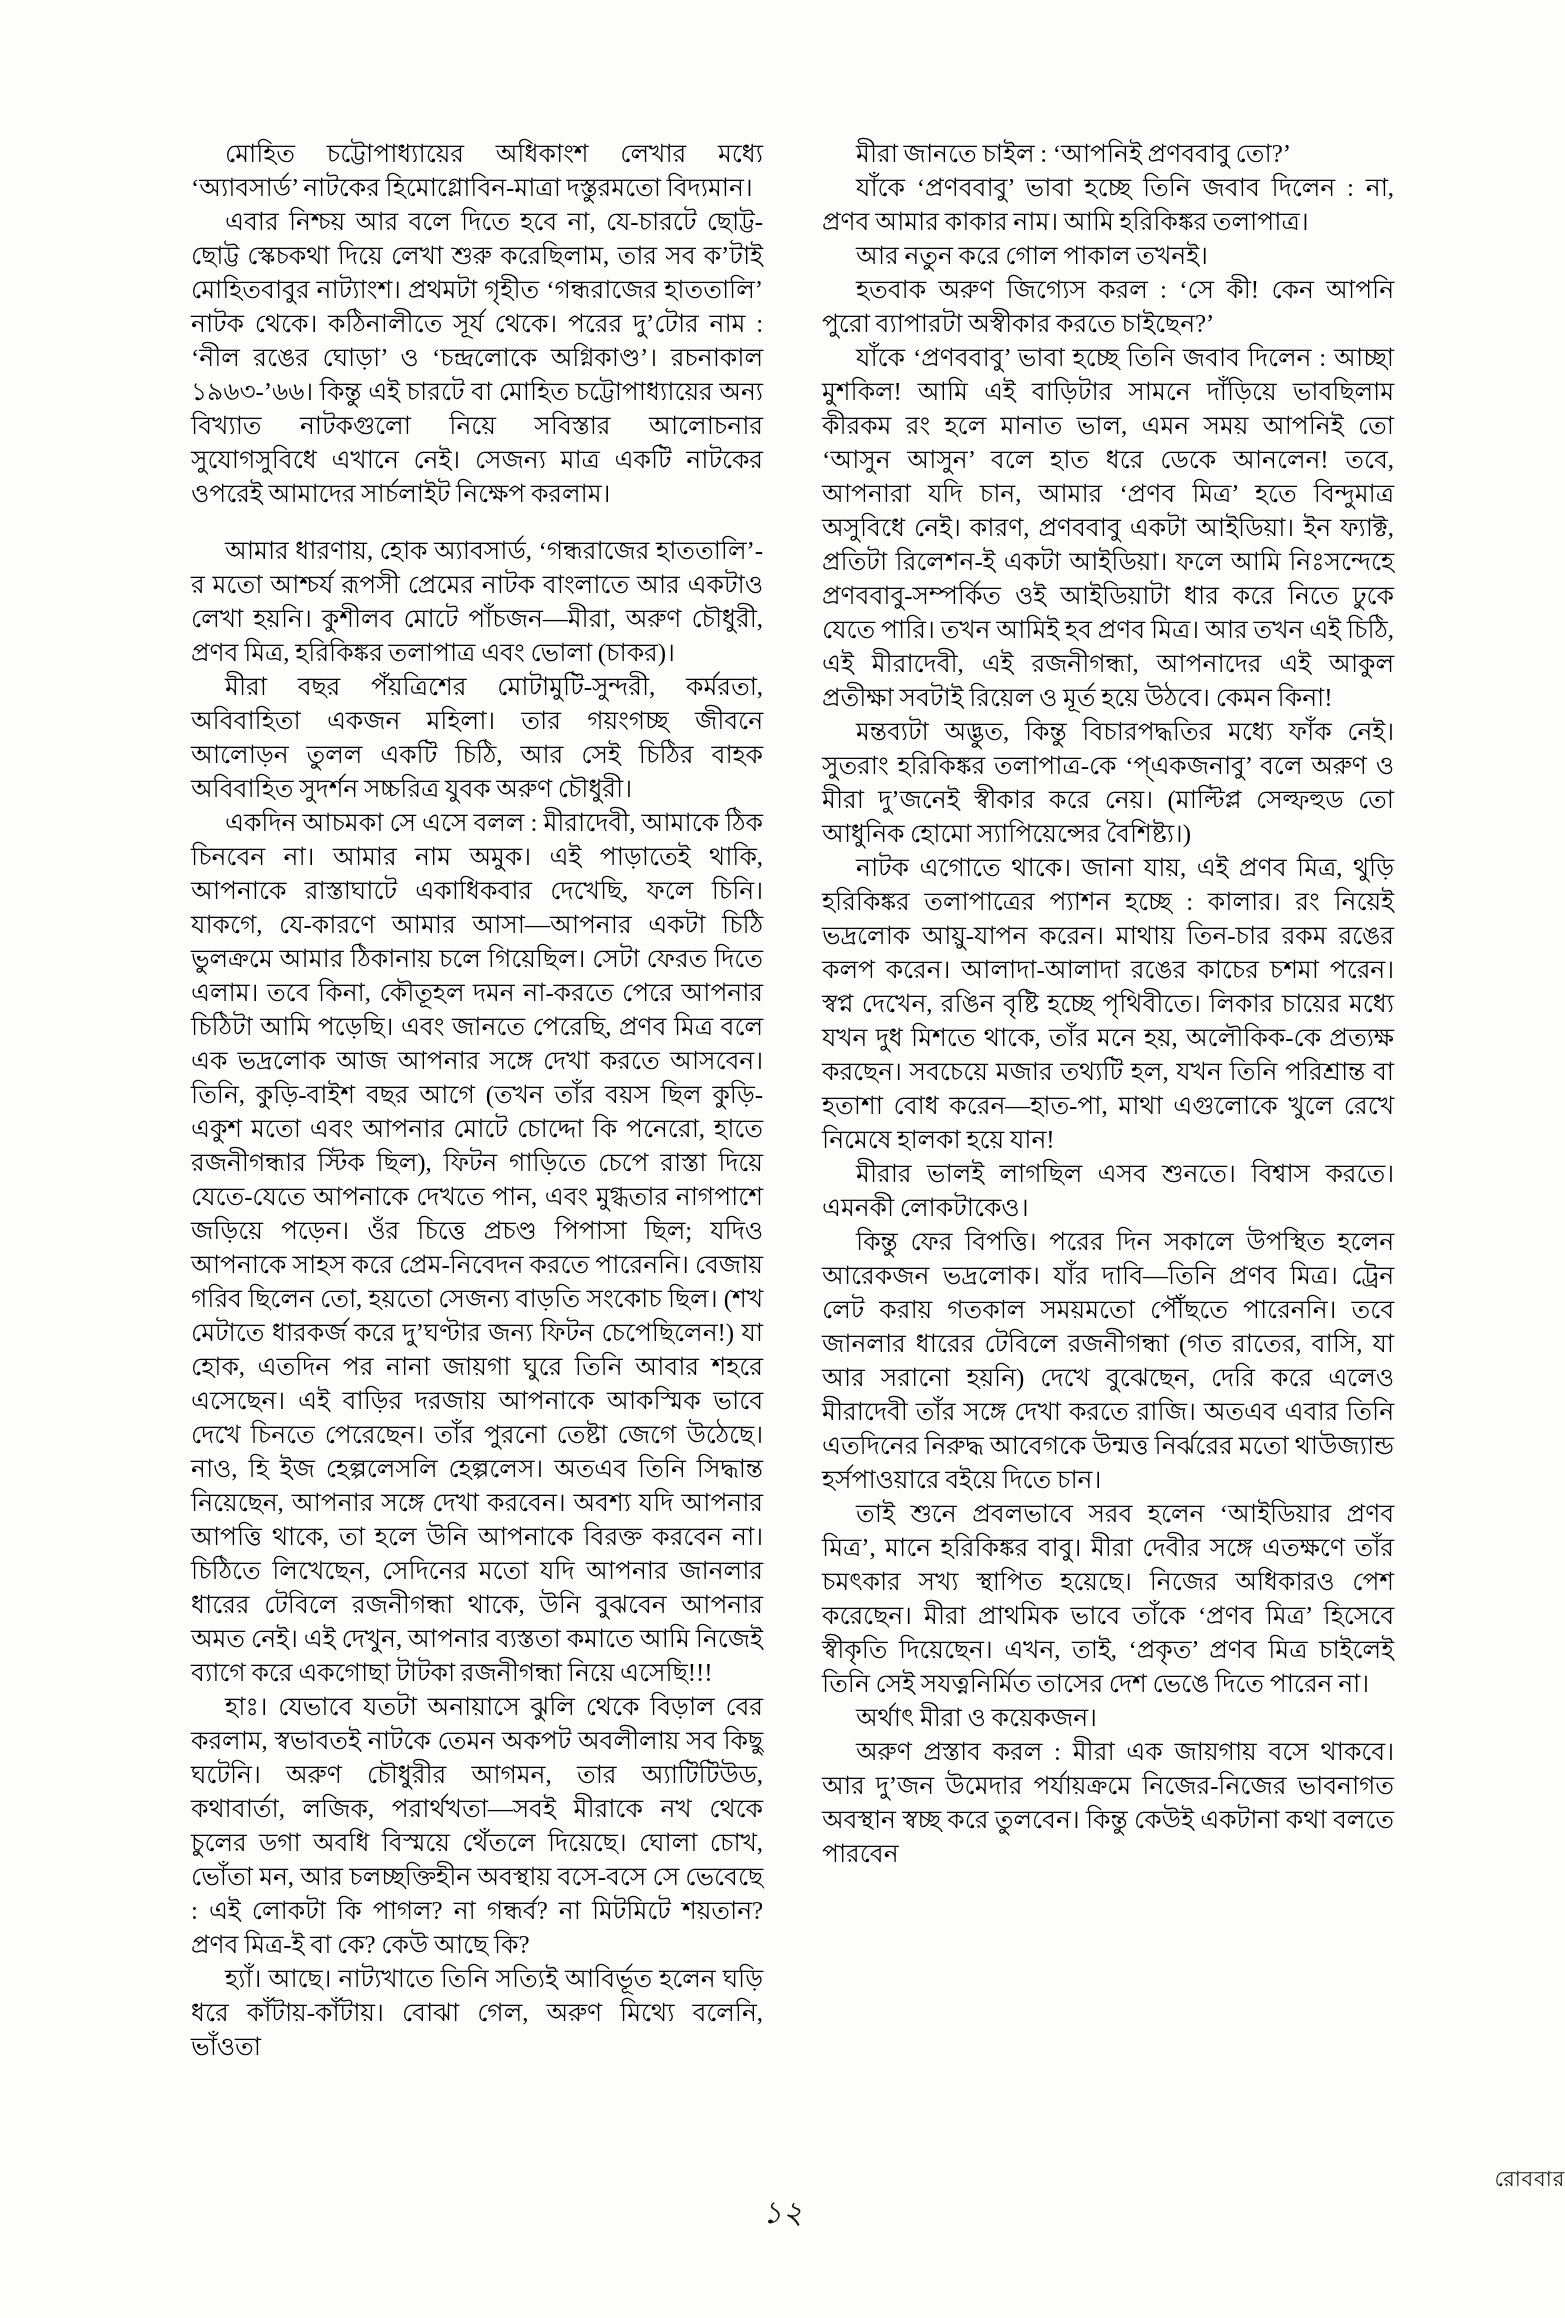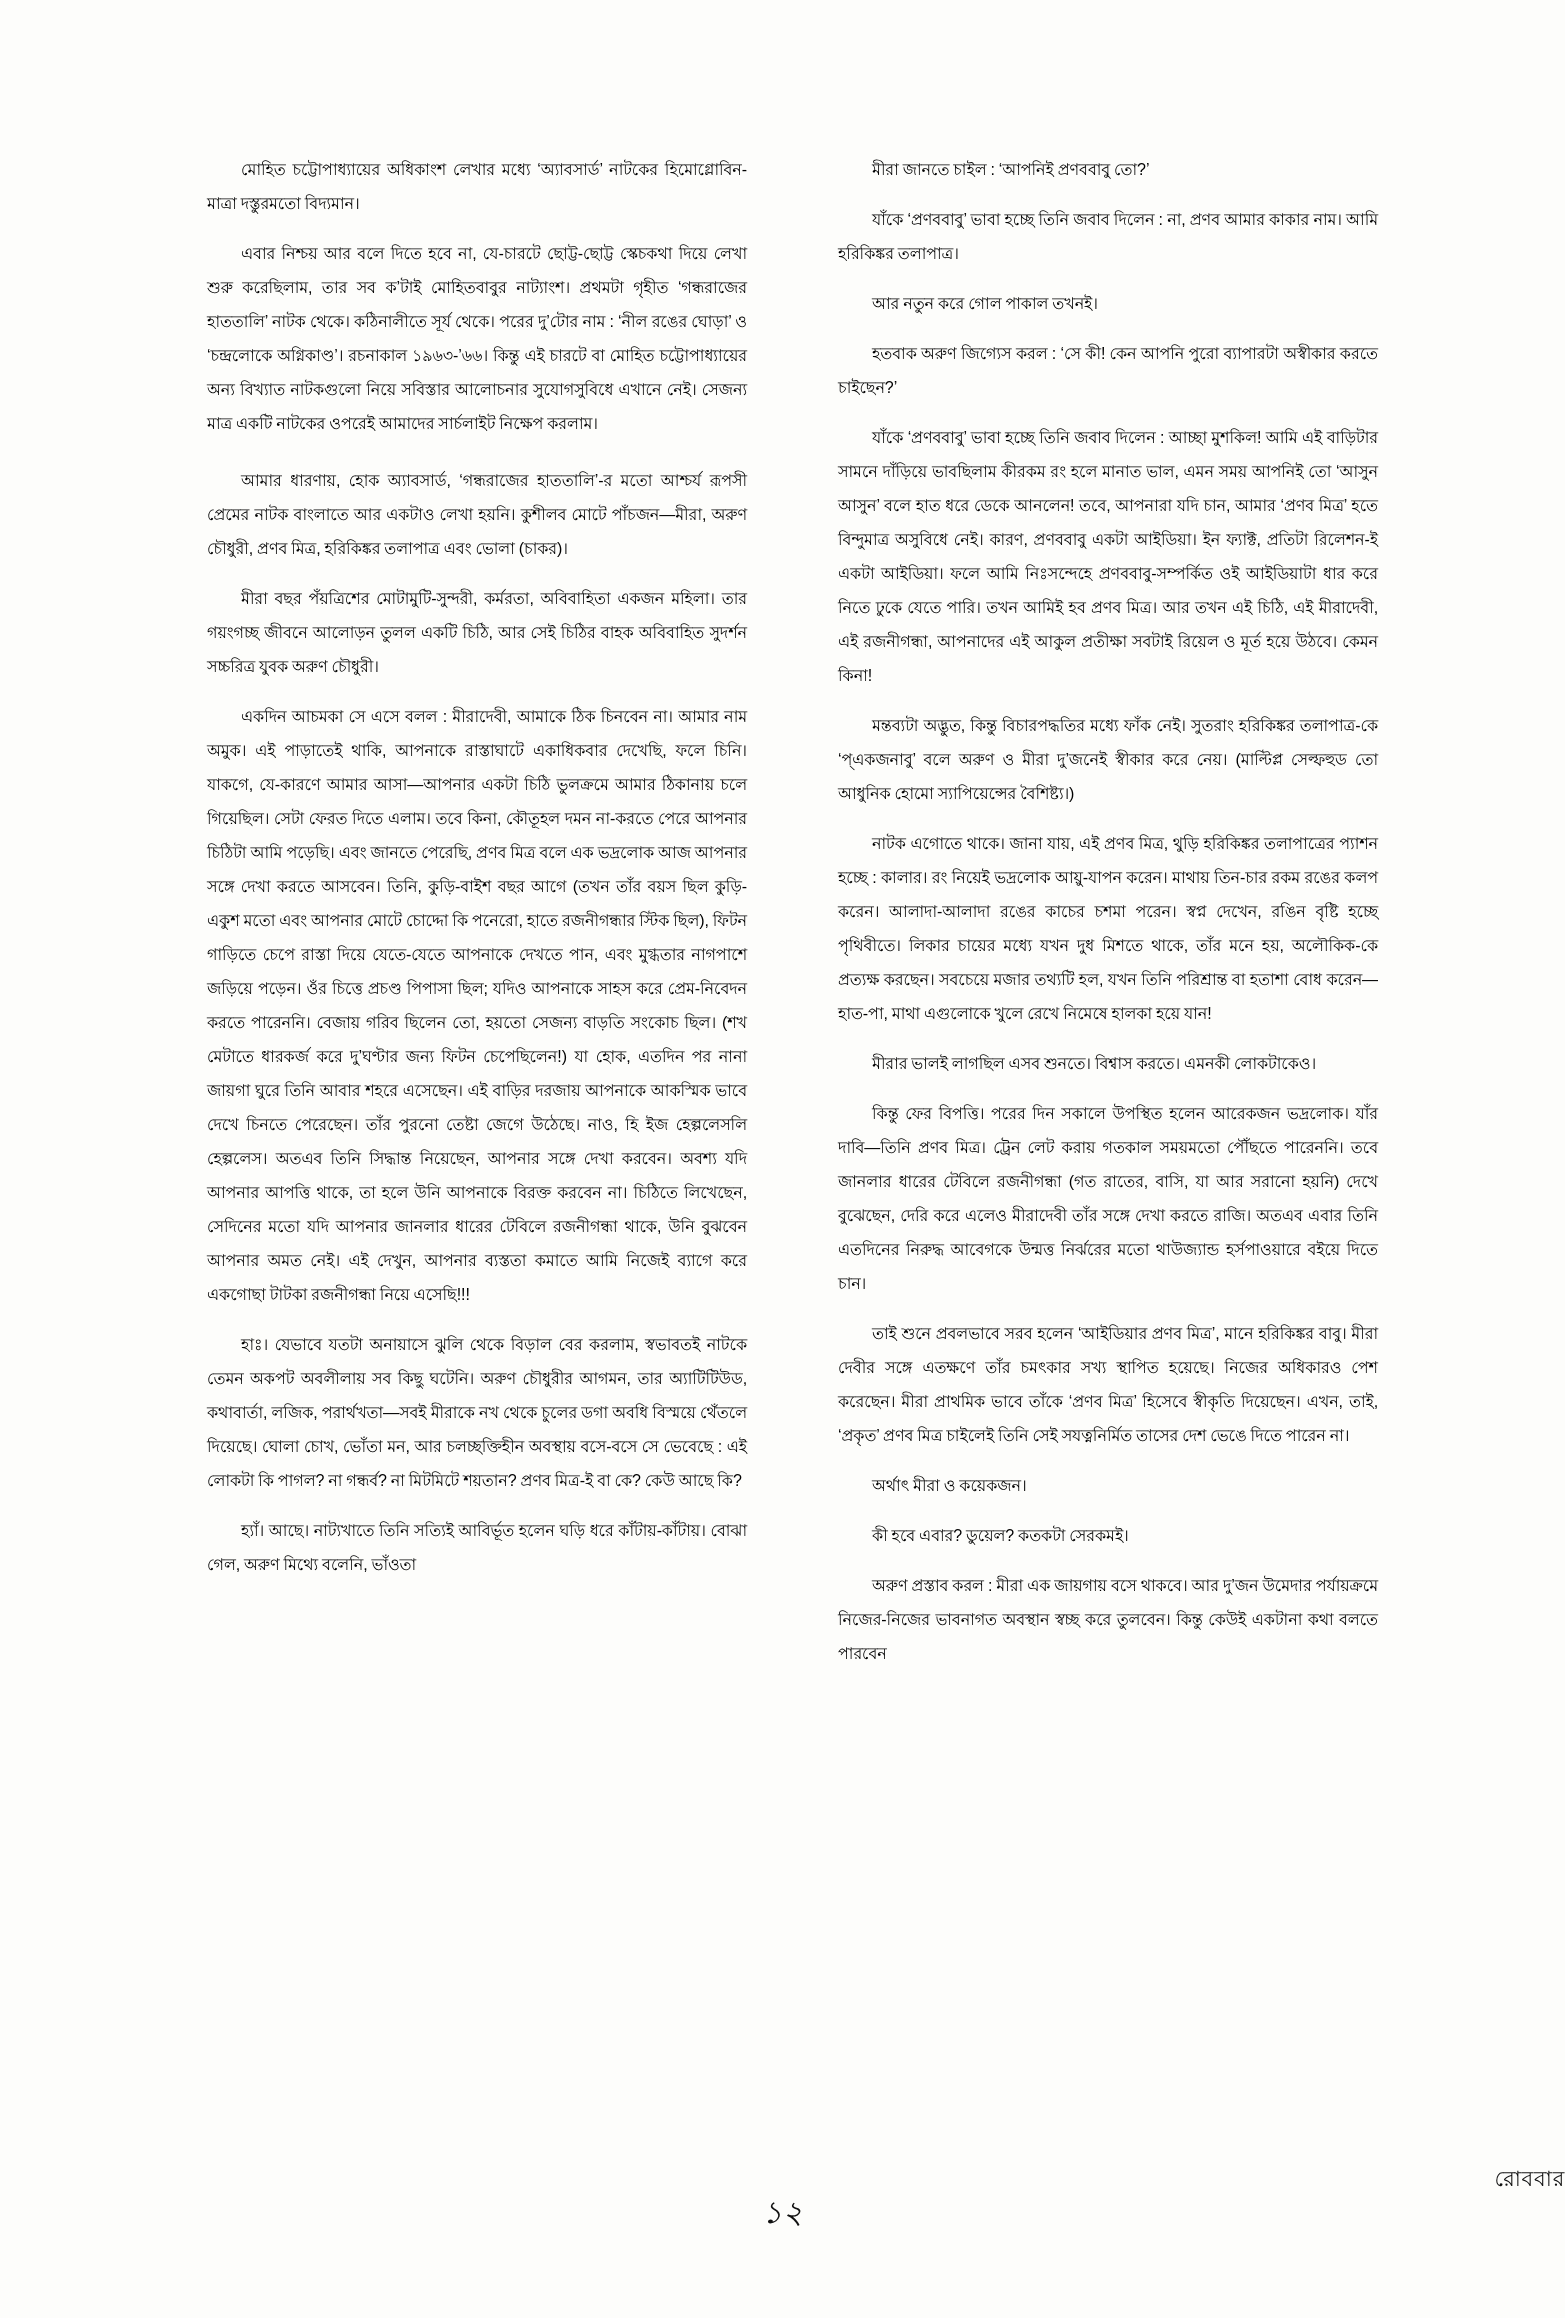--- a/index.html
+++ b/index.html
@@ -31,29 +31,29 @@
     display: flex;
     flex-direction: row;
     gap: 59px;
     width: 100%;
   }
   .col {
     width: 572px;
     flex: 0 0 572px;
   }
   p {
-    margin: 16px;
-    font-size: 16px;
+    margin: 0;
+    font-size: 25px;
     line-height: 34px;
     text-align: justify;
     text-justify: inter-word;
     text-indent: 34px;
     word-spacing: -0.4px;
     letter-spacing: -0.1px;
-    font-family: Liberation Sans, sans-serif;
+    font-family: Liberation Serif, serif;
   }
   p.no-indent {
     text-indent: 0;
   }
   p.gap-before {
     margin-top: 23px;
   }
   .footer {
     position: absolute;
     left: 0;
@@ -99,21 +99,20 @@
         <p>যাঁকে ‘প্রণববাবু’ ভাবা হচ্ছে তিনি জবাব দিলেন : না, প্রণব আমার কাকার নাম। আমি হরিকিঙ্কর তলাপাত্র।</p>
         <p>আর নতুন করে গোল পাকাল তখনই।</p>
         <p>হতবাক অরুণ জিগ্যেস করল : ‘সে কী! কেন আপনি পুরো ব্যাপারটা অস্বীকার করতে চাইছেন?’</p>
         <p>যাঁকে ‘প্রণববাবু’ ভাবা হচ্ছে তিনি জবাব দিলেন : আচ্ছা মুশকিল! আমি এই বাড়িটার সামনে দাঁড়িয়ে ভাবছিলাম কীরকম রং হলে মানাত ভাল, এমন সময় আপনিই তো ‘আসুন আসুন’ বলে হাত ধরে ডেকে আনলেন! তবে, আপনারা যদি চান, আমার ‘প্রণব মিত্র’ হতে বিন্দুমাত্র অসুবিধে নেই। কারণ, প্রণববাবু একটা আইডিয়া। ইন ফ্যাক্ট, প্রতিটা রিলেশন-ই একটা আইডিয়া। ফলে আমি নিঃসন্দেহে প্রণববাবু-সম্পর্কিত ওই আইডিয়াটা ধার করে নিতে ঢুকে যেতে পারি। তখন আমিই হব প্রণব মিত্র। আর তখন এই চিঠি, এই মীরাদেবী, এই রজনীগন্ধা, আপনাদের এই আকুল প্রতীক্ষা সবটাই রিয়েল ও মূর্ত হয়ে উঠবে। কেমন কিনা!</p>
         <p>মন্তব্যটা অদ্ভুত, কিন্তু বিচারপদ্ধতির মধ্যে ফাঁক নেই। সুতরাং হরিকিঙ্কর তলাপাত্র-কে ‘প্একজনাবু’ বলে অরুণ ও মীরা দু’জনেই স্বীকার করে নেয়। (মাল্টিপ্ল সেল্ফহুড তো আধুনিক হোমো স্যাপিয়েন্সের বৈশিষ্ট্য।)</p>
         <p>নাটক এগোতে থাকে। জানা যায়, এই প্রণব মিত্র, থুড়ি হরিকিঙ্কর তলাপাত্রের প্যাশন হচ্ছে : কালার। রং নিয়েই ভদ্রলোক আয়ু-যাপন করেন। মাথায় তিন-চার রকম রঙের কলপ করেন। আলাদা-আলাদা রঙের কাচের চশমা পরেন। স্বপ্ন দেখেন, রঙিন বৃষ্টি হচ্ছে পৃথিবীতে। লিকার চায়ের মধ্যে যখন দুধ মিশতে থাকে, তাঁর মনে হয়, অলৌকিক-কে প্রত্যক্ষ করছেন। সবচেয়ে মজার তথ্যটি হল, যখন তিনি পরিশ্রান্ত বা হতাশা বোধ করেন—হাত-পা, মাথা এগুলোকে খুলে রেখে নিমেষে হালকা হয়ে যান!</p>
         <p>মীরার ভালই লাগছিল এসব শুনতে। বিশ্বাস করতে। এমনকী লোকটাকেও।</p>
         <p>কিন্তু ফের বিপত্তি। পরের দিন সকালে উপস্থিত হলেন আরেকজন ভদ্রলোক। যাঁর দাবি—তিনি প্রণব মিত্র। ট্রেন লেট করায় গতকাল সময়মতো পৌঁছতে পারেননি। তবে জানলার ধারের টেবিলে রজনীগন্ধা (গত রাতের, বাসি, যা আর সরানো হয়নি) দেখে বুঝেছেন, দেরি করে এলেও মীরাদেবী তাঁর সঙ্গে দেখা করতে রাজি। অতএব এবার তিনি এতদিনের নিরুদ্ধ আবেগকে উন্মত্ত নির্ঝরের মতো থাউজ্যান্ড হর্সপাওয়ারে বইয়ে দিতে চান।</p>
         <p>তাই শুনে প্রবলভাবে সরব হলেন ‘আইডিয়ার প্রণব মিত্র’, মানে হরিকিঙ্কর বাবু। মীরা দেবীর সঙ্গে এতক্ষণে তাঁর চমৎকার সখ্য স্থাপিত হয়েছে। নিজের অধিকারও পেশ করেছেন। মীরা প্রাথমিক ভাবে তাঁকে ‘প্রণব মিত্র’ হিসেবে স্বীকৃতি দিয়েছেন। এখন, তাই, ‘প্রকৃত’ প্রণব মিত্র চাইলেই তিনি সেই সযত্ননির্মিত তাসের দেশ ভেঙে দিতে পারেন না।</p>
         <p>অর্থাৎ মীরা ও কয়েকজন।</p>
-        <p>কী হবে এবার? ডুয়েল? কতকটা সেরকমই।</p>
         <p>অরুণ প্রস্তাব করল : মীরা এক জায়গায় বসে থাকবে। আর দু’জন উমেদার পর্যায়ক্রমে নিজের-নিজের ভাবনাগত অবস্থান স্বচ্ছ করে তুলবেন। কিন্তু কেউই একটানা কথা বলতে পারবেন</p>
         <p></p>
       </div>
 
     </div>
 
   </div>
 
   <div class="footer">
     <div class="mag">রোববার</div>

